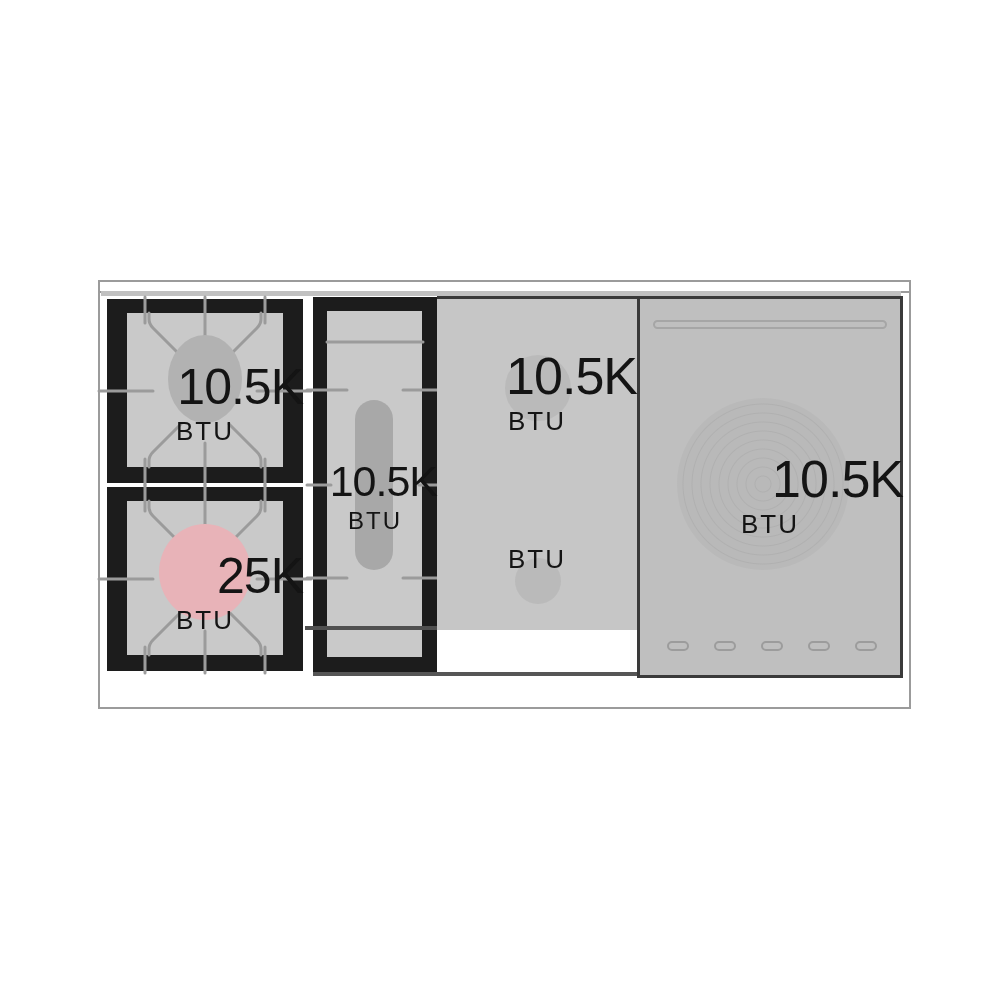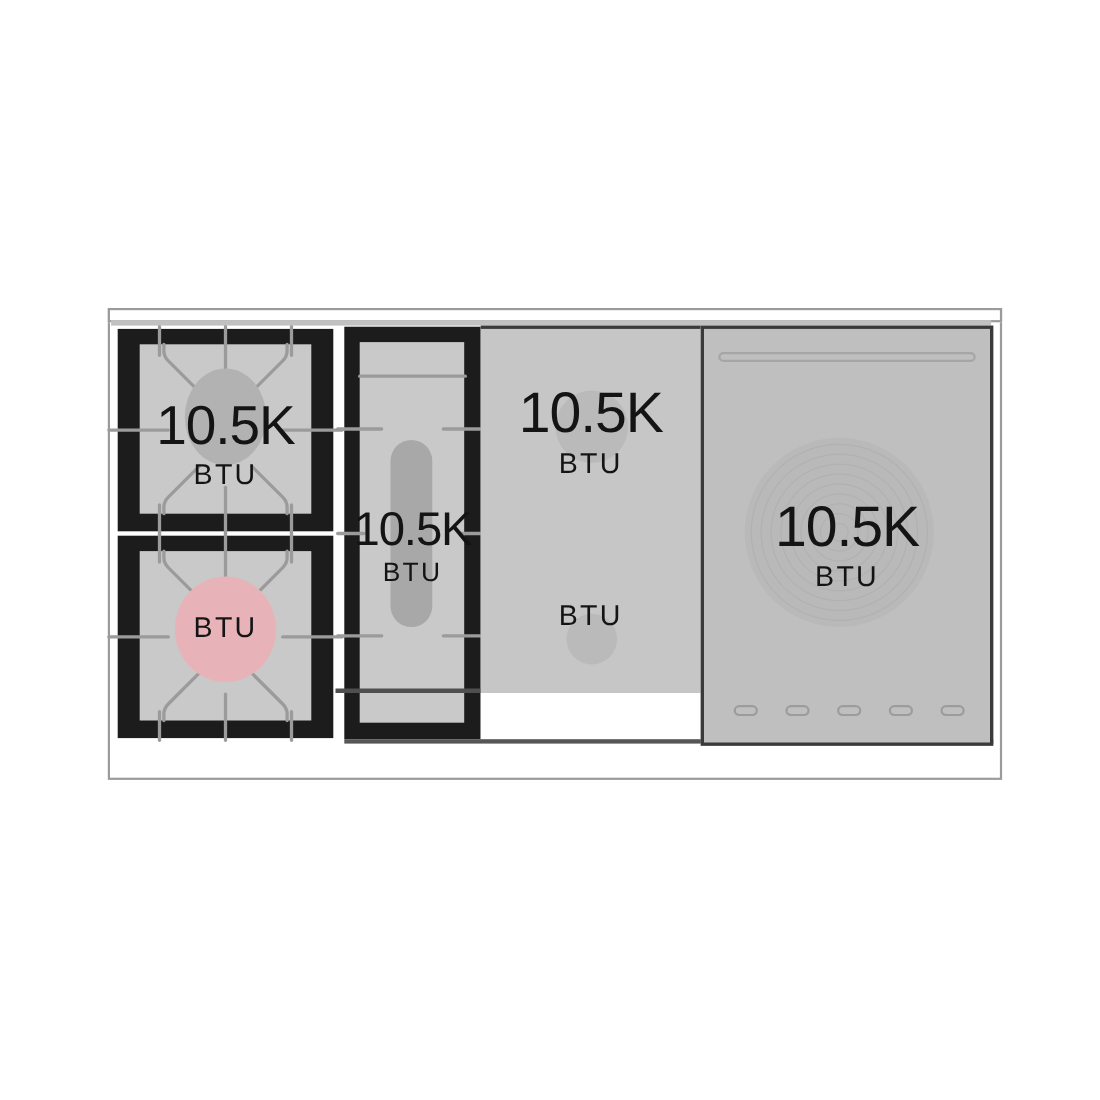--- a/index.html
+++ b/index.html
@@ -32,21 +32,21 @@
           background:#bfbfbf;border:3px solid #3a3a3a;box-sizing:border-box;}
   .handle{position:absolute;left:653px;top:320px;width:234px;height:9px;
           border:2px solid #a6a6a6;border-radius:6px;box-sizing:border-box;}
   .plate{position:absolute;left:677px;top:398px;width:172px;height:172px;border-radius:50%;
          background:repeating-radial-gradient(circle at 50% 50%, #b9b9b9 0px, #b9b9b9 7px, #b0b0b0 8px, #b9b9b9 9px);}
   .vent{position:absolute;top:641px;width:22px;height:10px;border:2px solid #9c9c9c;
         border-radius:6px;box-sizing:border-box;}
 
   
   .label{position:absolute;text-align:center;color:#141414;}
-  .power{font-size:50px;line-height:1.0;letter-spacing:-1px;}
+  .power{font-size:50px;line-height:1.0;letter-spacing:-1px;text-align:right;}
   .power-sm{font-size:43px;}
   .power-lg{font-size:52px;}
   .unit{font-size:26px;line-height:1.1;letter-spacing:2px;margin-top:5px;}
   .unit-sm{font-size:24px;}
 </style>
 </head>
 <body>
 
 <div id="canvas">
 
@@ -130,20 +130,21 @@
   <div class="vent" style="left:761px;"></div>
   <div class="vent" style="left:808px;"></div>
   <div class="vent" style="left:855px;"></div>
 
   <div class="label" style="left:107px;top:362px;width:196px;">
     <div class="power">10.5K</div>
     <div class="unit">BTU</div>
   </div>
 
   <div class="label" style="left:107px;top:551px;width:196px;">
+    <div class="power">25K</div>
     <div class="unit">BTU</div>
   </div>
 
   <div class="label" style="left:313px;top:460px;width:124px;">
     <div class="power power-sm">10.5K</div>
     <div class="unit unit-sm">BTU</div>
   </div>
 
   <div class="label" style="left:437px;top:350px;width:200px;">
     <div class="power power-lg">10.5K</div>

